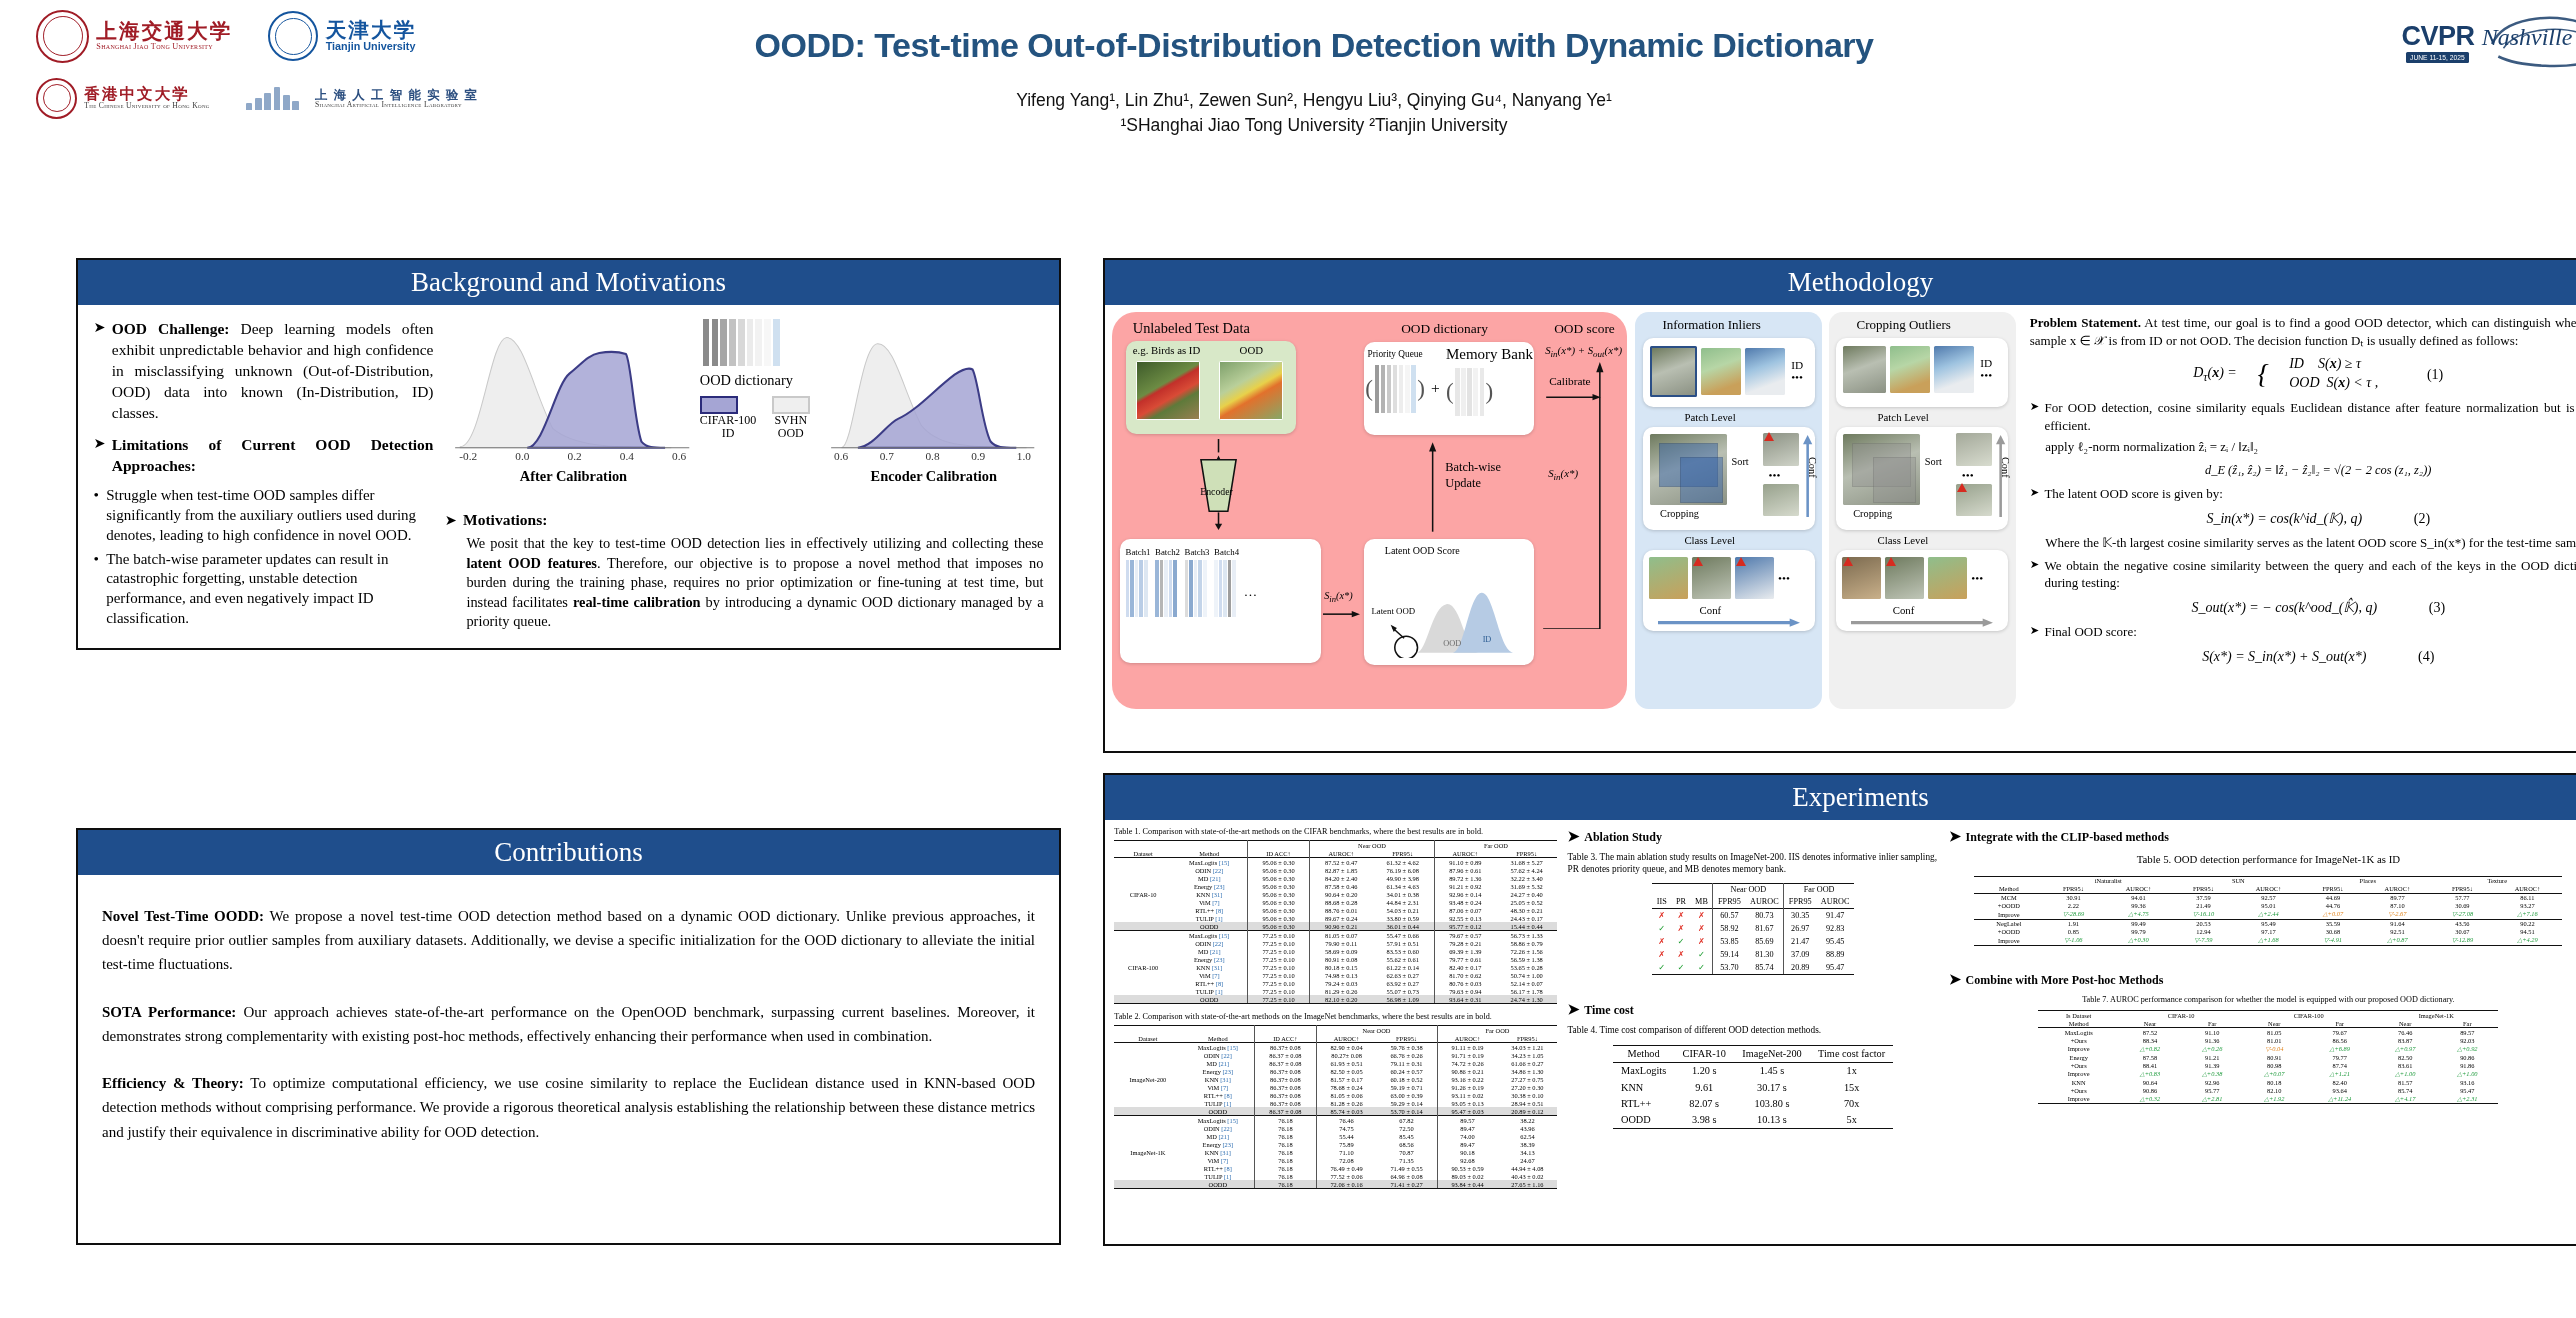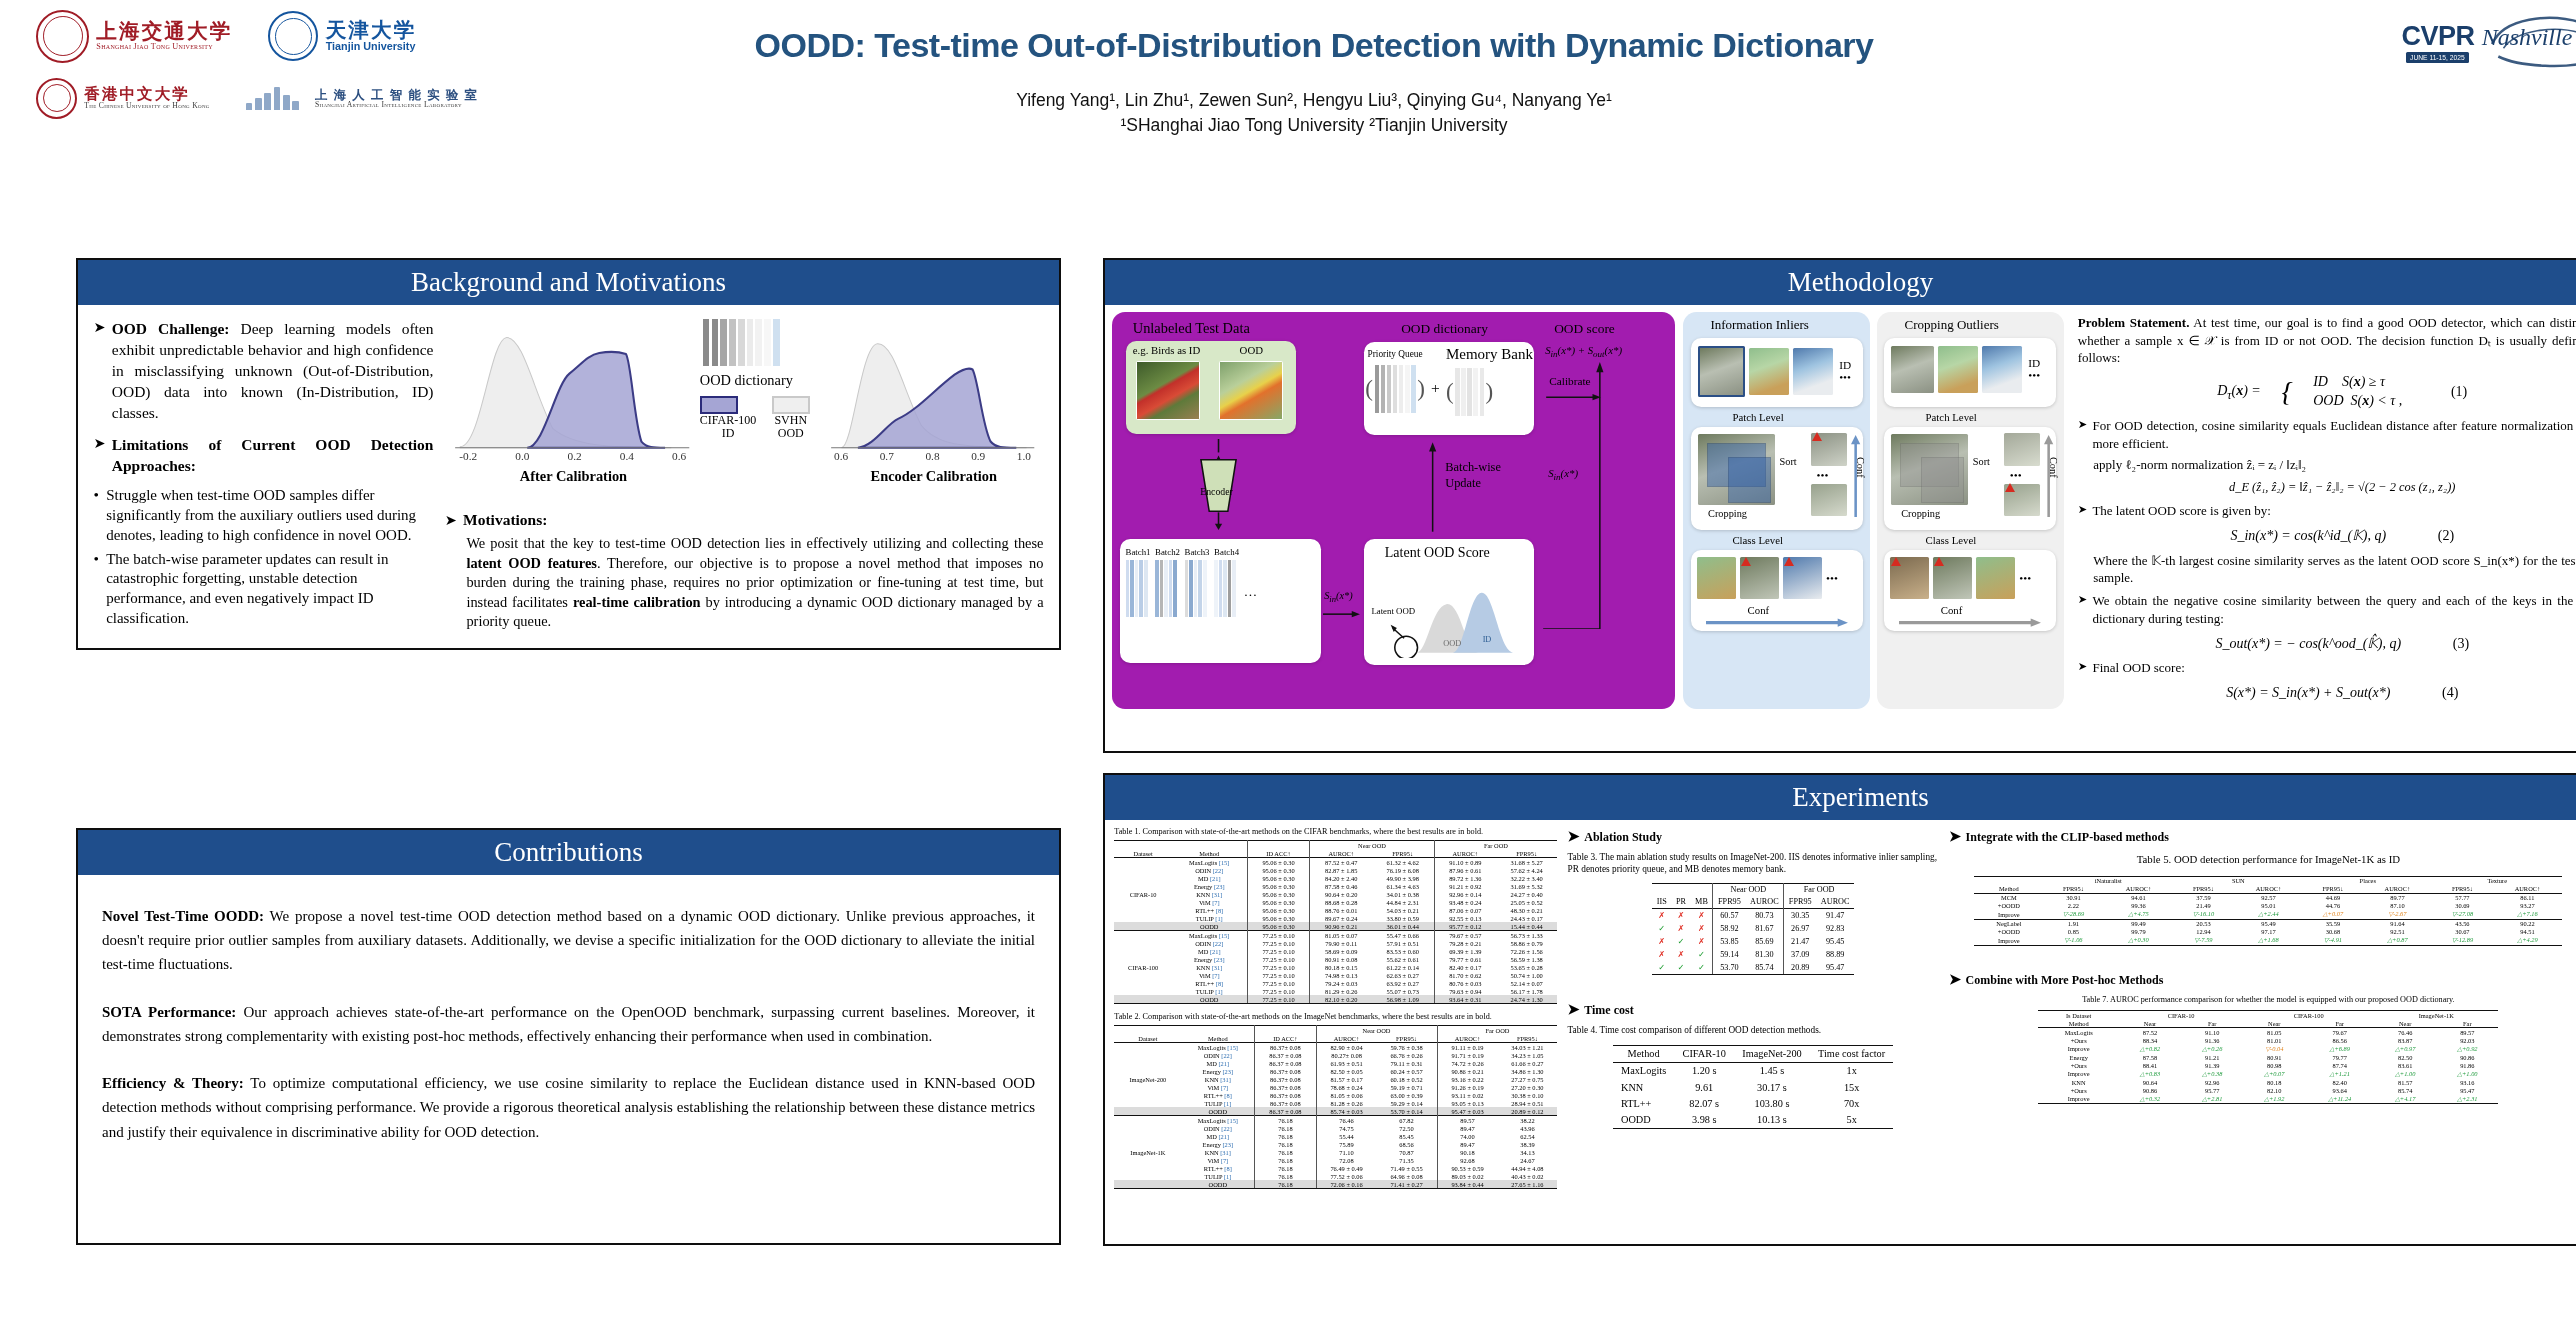--- a/index.html
+++ b/index.html
@@ -64,21 +64,21 @@
   .legend-sw{width:38px;height:17.5px;box-sizing:border-box;}
   .lg-cap{font-size:12px;text-align:center;line-height:1.15;}
 
   
   #contrib-panel{left:76px;top:828px;width:985px;height:417px;}
   .contrib-p{font-size:15px;line-height:1.62;text-align:justify;margin:0 0 23px 0;}
 
   
   #method-panel{left:1103px;top:258px;width:1515px;height:495px;}
   .meth-row{display:flex;gap:8.2px;height:100%;}
-  .figbox{background:#a21caf;border-radius:13px;position:relative;flex:none;padding-left:48px;}
+  .figbox{background:#fca5a5;border-radius:24px;position:relative;flex:none;}
   .card{background:#fff;border-radius:10.3px;box-shadow:0 1px 3.6px rgba(0,0,0,.18);position:absolute;}
   .f-lab{position:absolute;font-family:"Liberation Serif",serif;}
   .meth-right{flex:1;font-size:13px;line-height:1.36;text-align:justify;padding:2.1px 2.1px 0 5.2px;}
   .eq{display:flex;align-items:center;justify-content:center;gap:20.6px;margin:6.2px 0;font-style:italic;font-size:14px;}
   .eqno{font-style:normal;}
   .it{font-style:italic;}
   .brace{font-size:28px;line-height:.8;}
   .photo{background-size:cover;background-position:center;border-radius:1.5px;}
   .tri{width:0;height:0;border-left:5.7px solid transparent;border-right:5.7px solid transparent;border-bottom:9.3px solid #d62b20;}
 
@@ -355,21 +355,21 @@
             </div>
           </div>
 
           <div class="f-lab" style="left:212px;top:278px;font-size:10.3px;font-style:italic;">S<sub>in</sub>(x*)</div>
           <svg style="position:absolute;left:211px;top:297px" width="38" height="10.3" viewBox="0 0 74 20">
             <line x1="0" y1="10" x2="58" y2="10" stroke="#111" stroke-width="3"></line>
               <polygon points="72,10 56,4 56,16" fill="#111"></polygon>
           </svg>
 
           <div class="card" style="left:252px;top:227px;width:170px;height:126px;">
-            <div class="f-lab" style="left:20.6px;top:6.2px;font-size:14px;">Latent OOD Score</div>
+            <div class="f-lab" style="left:20.6px;top:6.2px;font-size:10px;">Latent OOD Score</div>
             <svg style="position:absolute;left:6.2px;top:31px" width="155" height="88" viewBox="0 0 300 170">
               <path d="M90 160 C 110 160, 120 70, 148 66 C 176 62, 184 158, 210 160 Z" fill="#d9d9d9"></path>
               <path d="M160 160 C 182 160, 192 46, 216 44 C 240 42, 250 158, 278 160 Z" fill="#b6cbe4"></path>
               <text x="142" y="146" font-size="16" fill="#6b6b6b" font-family="Liberation Serif,serif">OOD</text>
               <text x="218" y="140" font-size="16" fill="#2d5d92" font-family="Liberation Serif,serif">ID</text>
               <circle cx="70" cy="150" r="22" fill="none" stroke="#111" stroke-width="3"></circle>
               <line x1="66" y1="132" x2="44" y2="112" stroke="#111" stroke-width="3"></line>
                 <polygon points="40,106 52,112 46,120" fill="#111"></polygon>
             </svg>
             <div class="f-lab" style="left:7.2px;top:67px;font-size:8.8px;">Latent OOD</div>

